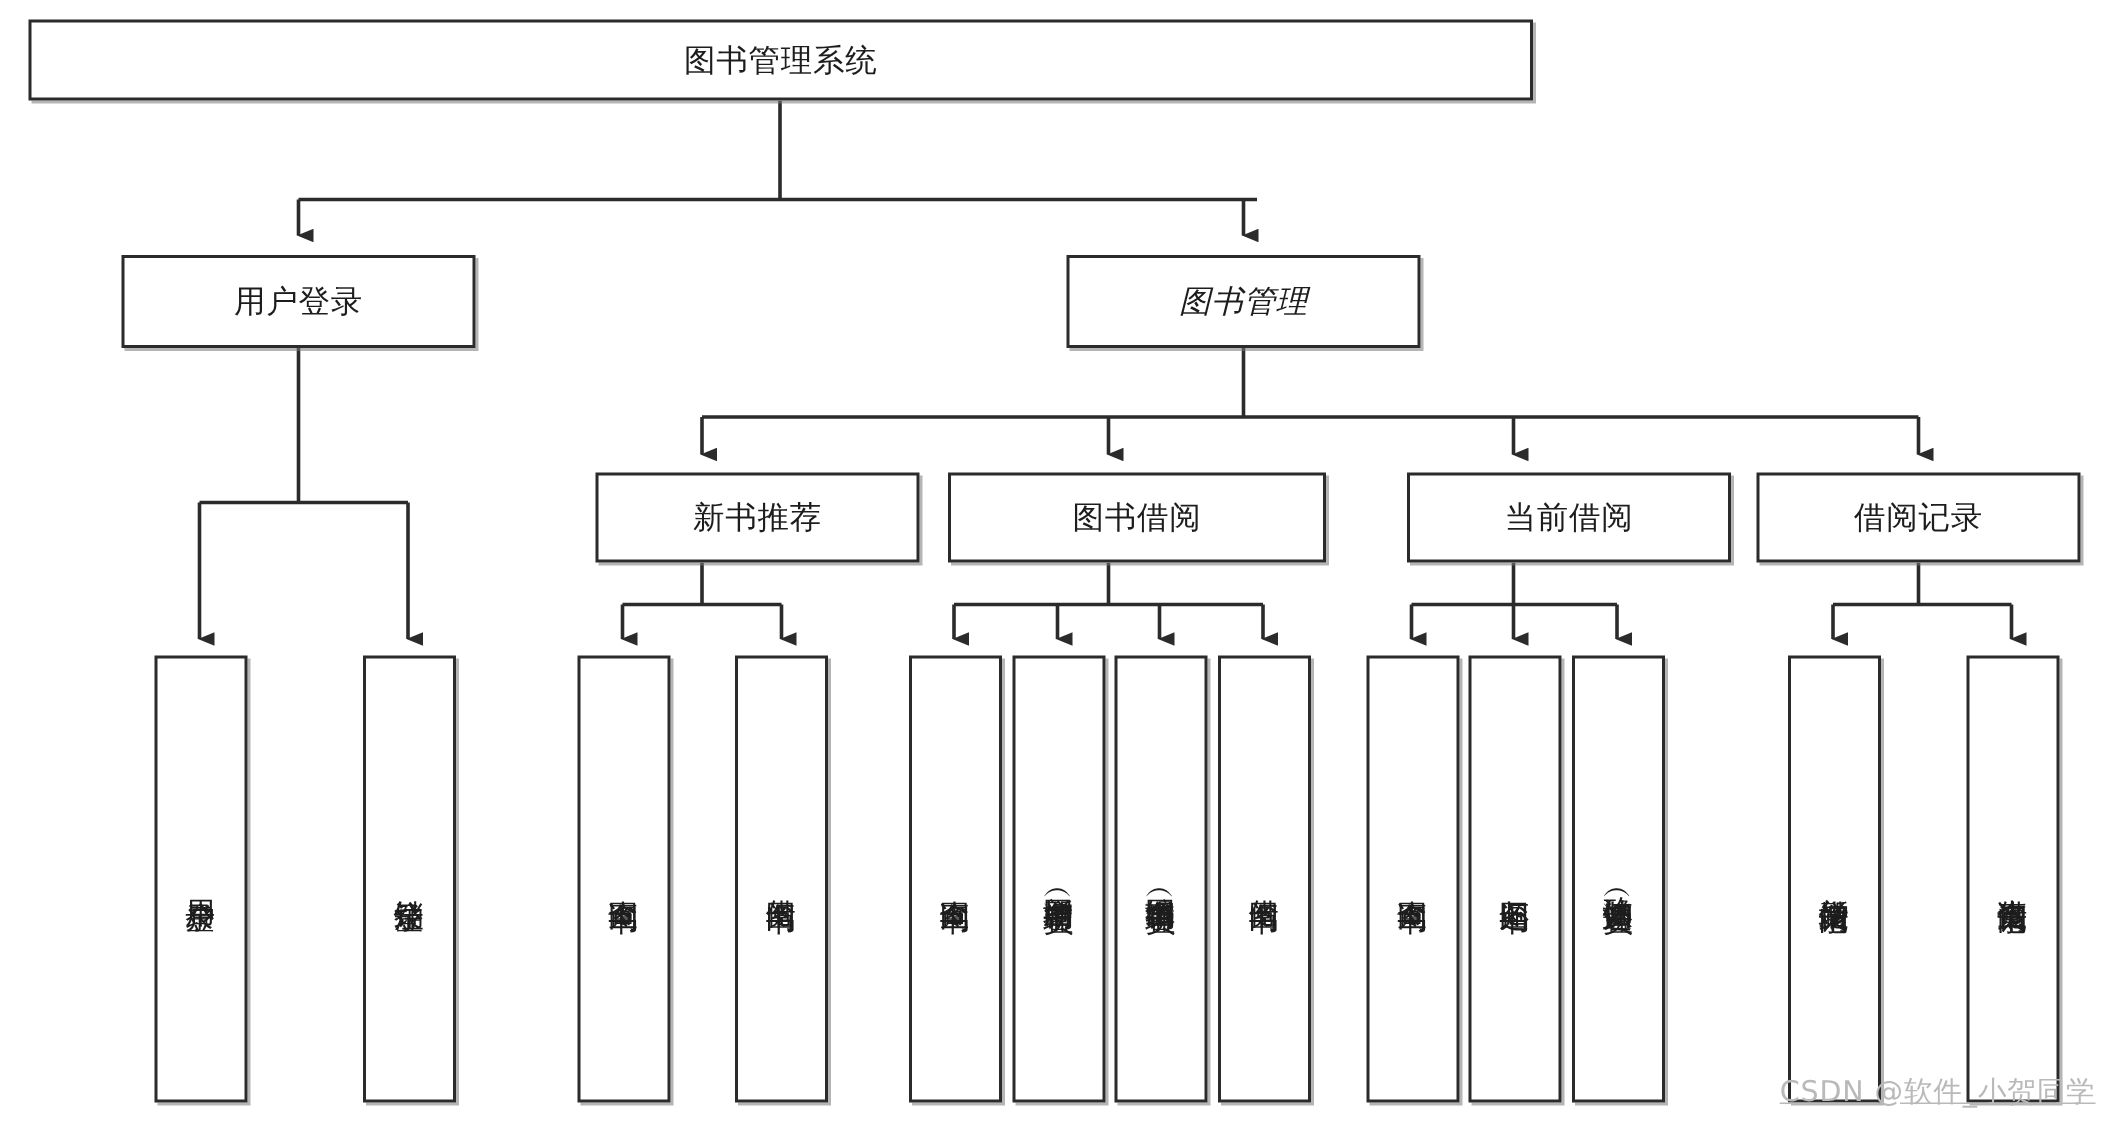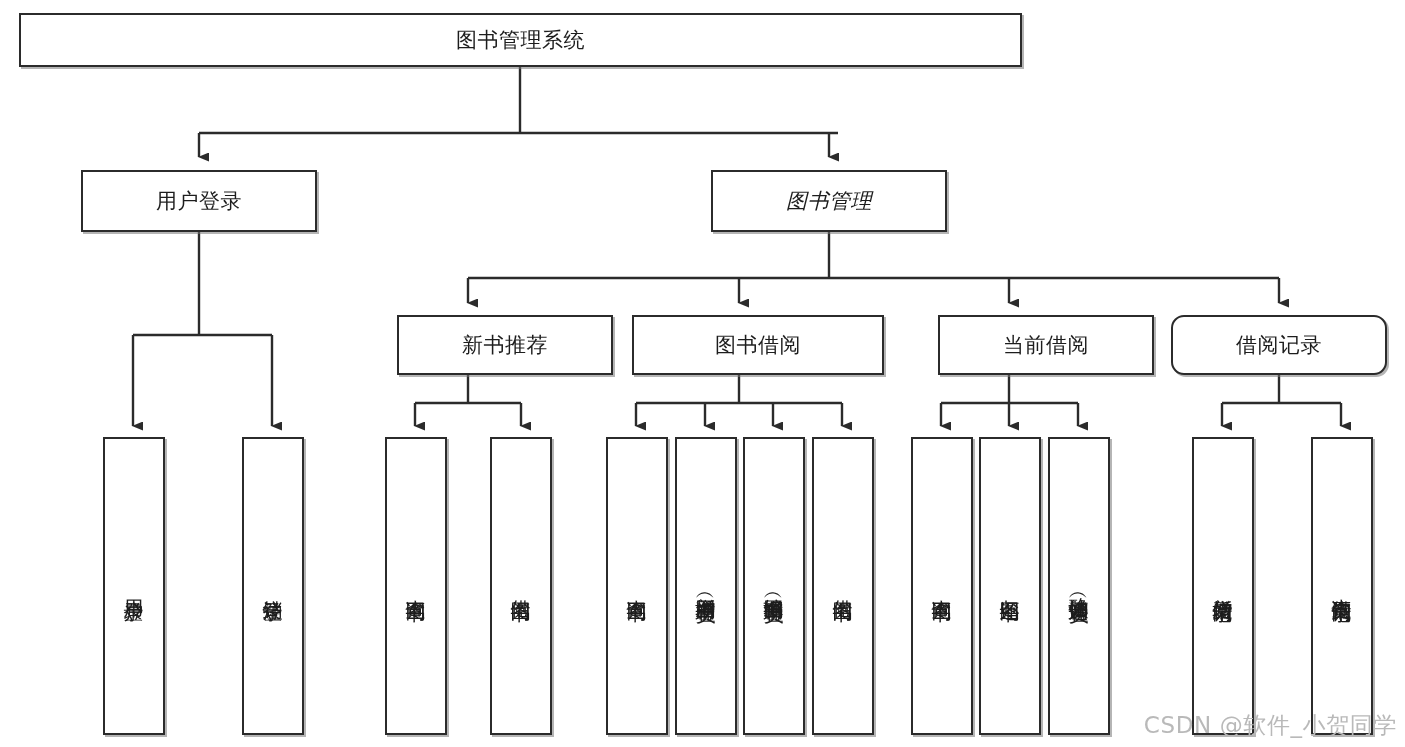--- a/index.html
+++ b/index.html
@@ -53,25 +53,26 @@
     font-size: 20px;
     line-height: 1.30;
     letter-spacing: 1px;
     white-space: nowrap;
     max-height: 100%;
   }
   .watermark {
     position: absolute;
     right: 8px;
     bottom: 6px;
-    font-size: 23px;
+    font-size: 19px;
     color: #b9b9b9;
     letter-spacing: 0.6px;
     z-index: 3;
     white-space: nowrap;
+    text-decoration: underline;
   }
 </style>
 </head>
 <body>
 
 <div id="canvas">
 
   <svg id="wires" viewBox="0 0 1405 747" xmlns="http://www.w3.org/2000/svg">
     <defs>
       <marker id="arw" markerWidth="9" markerHeight="11" refX="4.5" refY="10" orient="auto" markerUnits="userSpaceOnUse">
@@ -135,21 +136,21 @@
 
   <div class="node" style="left:361px; top:315px; width:216px; height:60px;margin-left:36px;">
     <span class="lbl">新书推荐</span>
   </div>
   <div class="node" style="left:632px; top:315px; width:252px; height:60px;">
     <span class="lbl">图书借阅</span>
   </div>
   <div class="node" style="left:902px; top:315px; width:216px; height:60px;margin-left:36px;">
     <span class="lbl">当前借阅</span>
   </div>
-  <div class="node" style="left:1171px; top:315px; width:216px; height:60px;border-radius:13px;">
+  <div class="node" style="left:1171px; top:315px; width:216px; height:60px;">
     <span class="lbl">借阅记录</span>
   </div>
 
   <div class="node vert" style="left:103px; top:437px; width:62px; height:298px;">
     <span class="lbl">用户登录</span>
   </div>
   <div class="node vert" style="left:242px; top:437px; width:62px; height:298px;">
     <span class="lbl">注销登录</span>
   </div>
 

